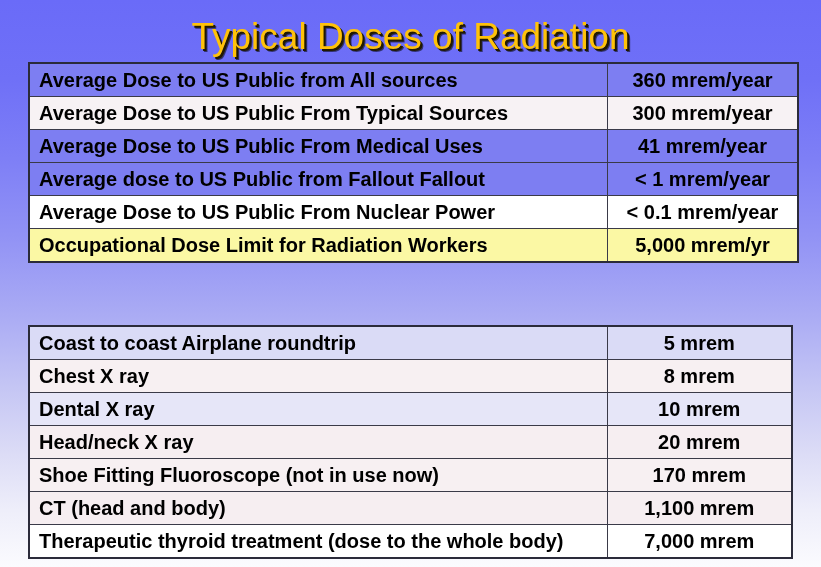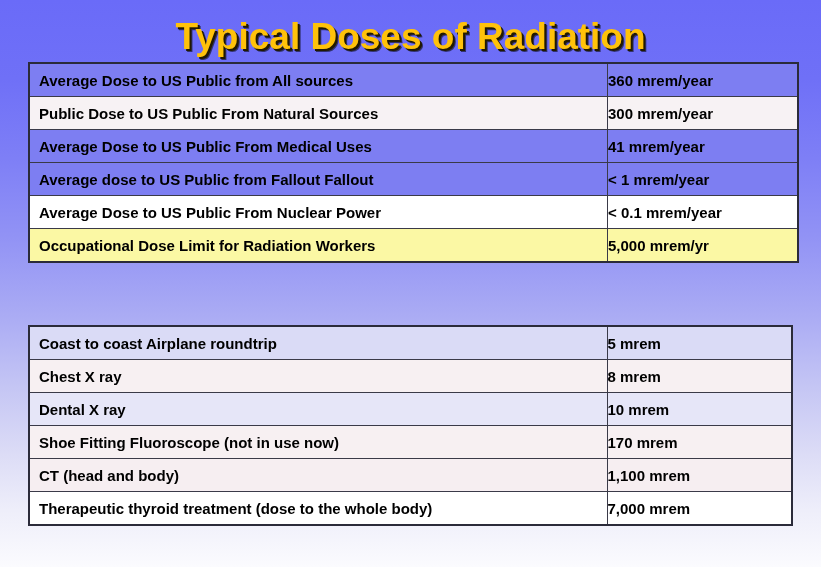--- a/index.html
+++ b/index.html
@@ -31,21 +31,21 @@
   }
 
   
   #title {
     position: absolute;
     top: 16px;
     left: 0;
     width: 821px;
     text-align: center;
     font-size: 37px;
-    font-weight: bold;
+    font-weight: normal;
     letter-spacing: 0px;
     color: #ffc20a;
     text-shadow: 2px 2px 0 #221a00, 3px 3px 0 rgba(0,0,0,0.55);
     white-space: nowrap;
     font-family: "Liberation Sans", sans-serif;
   }
 
   
   .dose-table {
     position: absolute;
@@ -61,28 +61,29 @@
   }
   #table-secondary {
     left: 28px;
     top: 325px;
     width: 636px;
   }
   .dose-table td {
     border: 1px solid #3a3a48;
     padding: 0 0 0 9px;
     height: 32px;
-    font-size: 15px;
+    font-size: 20px;
     font-weight: bold;
     color: #000000;
     white-space: nowrap;
     overflow: hidden;
     font-family: "Liberation Sans", sans-serif;
   }
   .dose-table td.value {
+    text-align: center;
     padding: 0;
   }
   #table-primary col.c-label { width: 577px; }
   #table-primary col.c-value { width: 190px; }
   #table-secondary col.c-label { width: 578px; }
   #table-secondary col.c-value { width: 185px; }
 
   
   .r-blue  { background: #7d7ef2; }
   .r-white { background: #f7f2f4; }
@@ -107,21 +108,21 @@
     <colgroup>
       <col class="c-label">
         <col class="c-value">
     </colgroup>
     <tbody>
       <tr class="r-blue">
         <td>Average Dose to US Public from All sources</td>
         <td class="value">360  mrem/year</td>
       </tr>
       <tr class="r-white">
-        <td>Public Dose to US Public From Natural Sources</td>
+        <td>Average Dose to US Public From Typical Sources</td>
         <td class="value">300  mrem/year</td>
       </tr>
       <tr class="r-blue">
         <td>Average Dose to US Public From Medical Uses</td>
         <td class="value">41 mrem/year</td>
       </tr>
       <tr class="r-blue">
         <td>Average dose to US Public from Fallout Fallout</td>
         <td class="value">&lt; 1 mrem/year</td>
       </tr>
@@ -147,20 +148,24 @@
         <td class="value">5 mrem</td>
       </tr>
       <tr class="s-pink">
         <td>Chest X ray</td>
         <td class="value">8 mrem</td>
       </tr>
       <tr class="s-lav2">
         <td>Dental X ray</td>
         <td class="value">10 mrem</td>
       </tr>
+      <tr class="s-pink2">
+        <td>Head/neck X ray</td>
+        <td class="value">20 mrem</td>
+      </tr>
       <tr class="s-pink">
         <td>Shoe Fitting Fluoroscope (not in use now)</td>
         <td class="value">170  mrem</td>
       </tr>
       <tr class="s-pink2">
         <td>CT (head and body)</td>
         <td class="value">1,100 mrem</td>
       </tr>
       <tr class="s-white">
         <td>Therapeutic thyroid treatment (dose to the whole body)</td>

